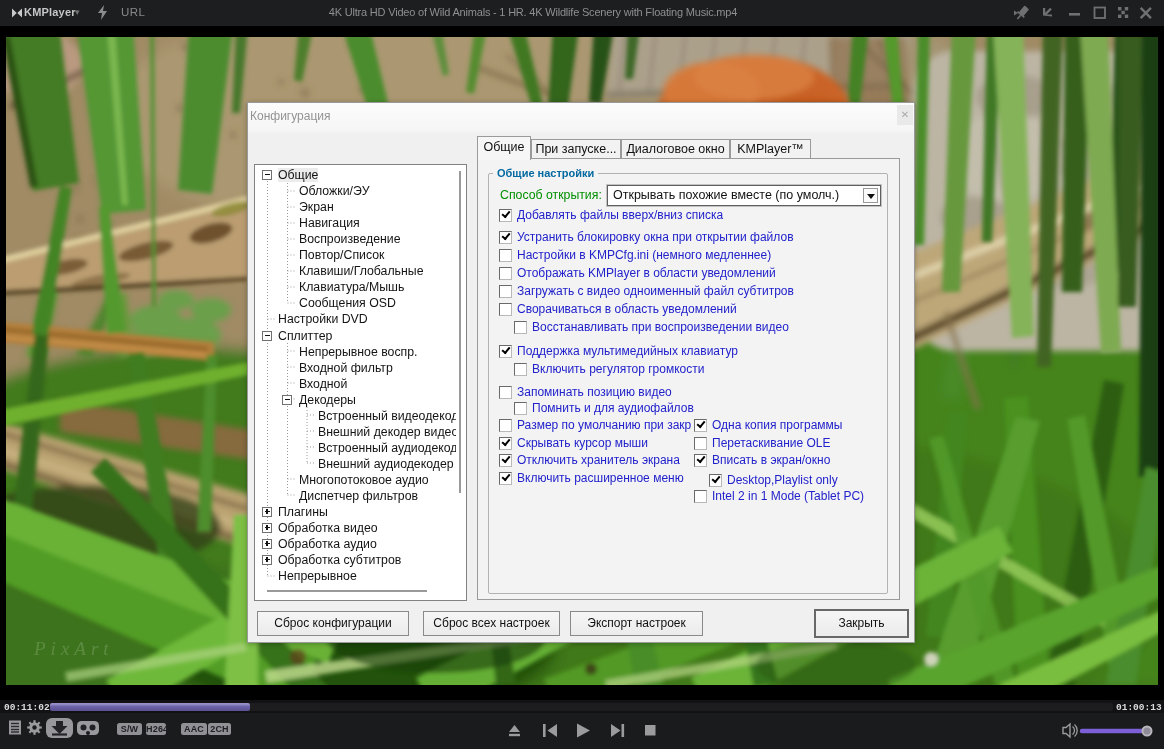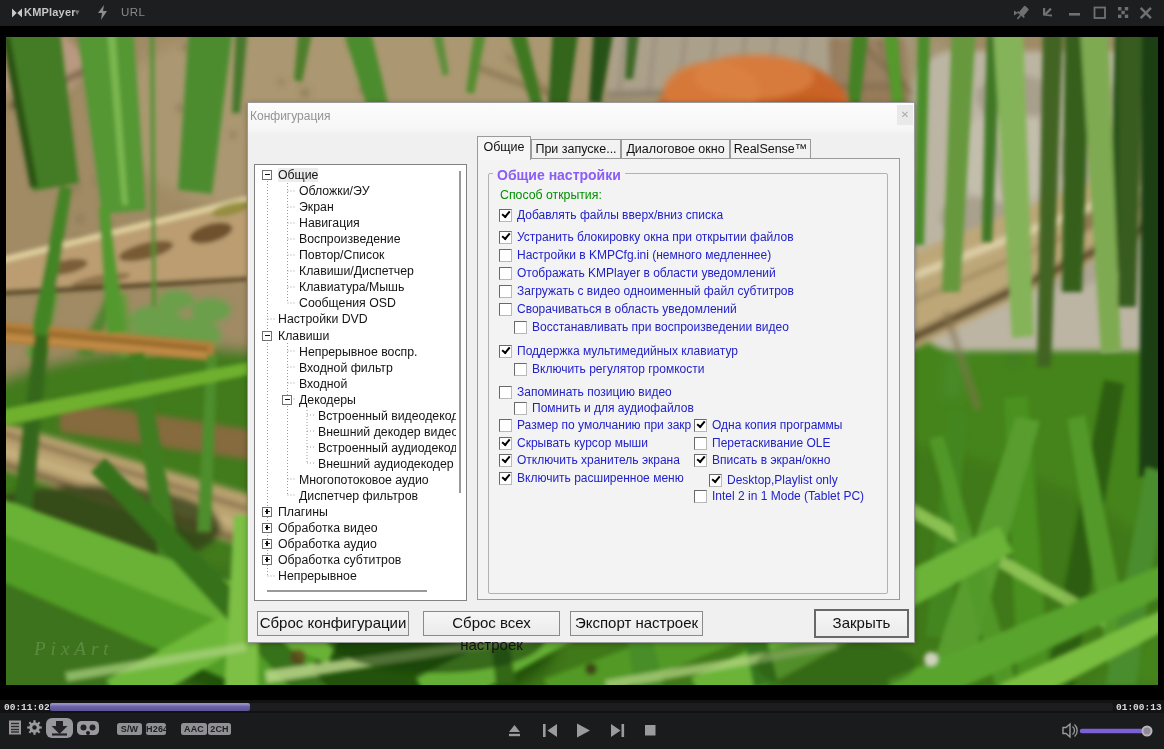--- a/index.html
+++ b/index.html
@@ -26,26 +26,26 @@
 #tree{position:absolute;left:6px;top:61px;width:211px;height:435px;background:#fff;border:1px solid #828282;overflow:hidden;font-size:12.3px}
 #tree .ti{position:absolute;white-space:nowrap;color:#141414}
 #tree .sel{background:#ececec}
 .exp{position:absolute;width:8px;height:8px;border:1px solid #707070;background:#fff}.exp:after{content:"";position:absolute;left:1.5px;top:3.2px;width:5px;height:1.3px;background:#141414}.exp.p:before{content:"";position:absolute;left:3.3px;top:1.4px;width:1.3px;height:5px;background:#141414}
 #tree .vscroll{position:absolute;right:5px;top:6px;width:2px;height:322px;background:#9a9a9a}
 #tree .hscroll{position:absolute;left:12px;bottom:8px;height:2px;width:160px;background:#9a9a9a}
 
 .tab{position:absolute;background:#f2f2f2;border:1px solid #9a9a9a;border-bottom:none;font-size:12.5px;color:#111;text-align:center}
 #tabpage{position:absolute;left:229px;top:55px;width:421px;height:440px;background:#f3f3f3;border:1px solid #9a9a9a}
 #grp{position:absolute;left:240px;top:70px;width:398px;height:419px;border:1px solid #b2b2b2;border-radius:2px}
-#grp .glabel{position:absolute;left:4px;top:-7px;background:#f3f3f3;padding:0 4px;color:#8b5cf6;font-weight:bold;font-size:14px}
+#grp .glabel{position:absolute;left:4px;top:-7px;background:#f3f3f3;padding:0 4px;color:#0369a1;font-weight:bold;font-size:11px}
 .grn{position:absolute;color:#009000;font-size:12.3px;white-space:nowrap}
 .cb{position:absolute;width:11px;height:11px;background:#fff;border:1px solid;border-color:#6a6a6a #b8b8b8 #b8b8b8 #6a6a6a}
 .cb.c:after{content:"";position:absolute;left:2px;top:1px;width:6px;height:3px;border-left:2px solid #000;border-bottom:2px solid #000;transform:rotate(-50deg)}
 .cl{position:absolute;color:#2222cc;font-size:12px;white-space:nowrap}
-.btn{position:absolute;height:23px;background:linear-gradient(#f6f6f6,#ebebeb);border:1px solid #8a8a8a;font-size:15px;color:#111;text-align:center;line-height:22px}
+.btn{position:absolute;height:23px;background:linear-gradient(#f6f6f6,#ebebeb);border:1px solid #8a8a8a;font-size:12px;color:#111;text-align:center;line-height:22px}
 
 #seekrow{position:absolute;left:0;top:700px;width:1164px;height:13px;background:#121214}
 #ctrl{position:absolute;left:0;top:713px;width:1164px;height:36px;background:#1a1b1d}
 .lcd{position:absolute;top:2px;color:#dcdcdc;font-family:"Liberation Mono",monospace;font-size:9.5px;font-weight:bold;letter-spacing:0px}
 #track{position:absolute;left:50px;top:3px;width:1063px;height:8px;background:#1d1d1f;border-radius:2px}
 #fill{position:absolute;left:0;top:0;width:200px;height:8px;border-radius:2px;background:linear-gradient(#968fc9 15%,#6a62a6 45%,#5a5294)}
 .badge{position:absolute;top:10px;height:12px;background:#919195;border-radius:2.5px;color:#202024;font-size:9px;font-weight:bold;line-height:12.5px;text-align:center;letter-spacing:.2px}
 </style></head>
 <body>
 
@@ -53,20 +53,21 @@
   <svg class="logo" width="10" height="10" viewBox="0 0 10 10" style="left:12px;top:8px">
       <polygon points="0,0.5 4.7,5 0,9.5" fill="#c9c9c9"></polygon>
       <polygon points="10,0.5 5.3,5 10,9.5" fill="#c9c9c9"></polygon>
     </svg>
   <div class="kmp">KMPlayer</div>
   <div class="chev">▾</div>
   <svg class="bolt" width="12" height="15" viewBox="0 0 12 15">
       <path d="M7 0L1 8h4l-1 7 6-9H6z" fill="#8b8c8e"></path>
     </svg>
   <div class="url">URL</div>
+  <div class="ttl">4K Ultra HD Video of Wild Animals - 1 HR. 4K Wildlife Scenery with Floating Music.mp4</div>
   <svg class="ricons" width="164" height="26" viewBox="0 0 164 26" style="right:0">
 <g fill="#6f7072" stroke="none">
 <path d="M14 10.5l4 2.5-4 2.5z"></path>
 <g transform="rotate(40 23 12)">
           <rect x="20" y="6" width="6" height="9" rx="1"></rect>
           <rect x="18.5" y="14.5" width="9" height="1.6"></rect>
           <rect x="22.4" y="16" width="1.6" height="5"></rect>
         </g>
 <path d="M43 16.5V9h2.2v4.8l5-5 1.6 1.6-5 5H52v2.1z" transform="translate(0,-1)"></path>
 <rect x="69" y="13" width="11" height="2.6"></rect>
@@ -304,26 +305,26 @@
         <line x1="52" y1="282" x2="60" y2="282" stroke="#9a9a9a" stroke-width="1" stroke-dasharray="1 2"></line>
         <line x1="52" y1="298" x2="60" y2="298" stroke="#9a9a9a" stroke-width="1" stroke-dasharray="1 2"></line>
       </svg>
 <div class="exp m" style="left:7px;top:5px"></div>
 <div class="ti sel" style="left:23px;top:3px">Общие</div>
 <div class="ti" style="left:44px;top:19px">Обложки/ЭУ</div>
 <div class="ti" style="left:44px;top:35px">Экран</div>
 <div class="ti" style="left:44px;top:51px">Навигация</div>
 <div class="ti" style="left:44px;top:67px">Воспроизведение</div>
 <div class="ti" style="left:44px;top:83px">Повтор/Список</div>
-<div class="ti" style="left:44px;top:99px">Клавиши/Диспетчер</div>
+<div class="ti" style="left:44px;top:99px">Клавиши/Глобальные</div>
 <div class="ti" style="left:44px;top:115px">Клавиатура/Мышь</div>
 <div class="ti" style="left:44px;top:131px">Сообщения OSD</div>
 <div class="ti" style="left:23px;top:147px">Настройки DVD</div>
 <div class="exp m" style="left:7px;top:166px"></div>
-<div class="ti" style="left:23px;top:164px">Клавиши</div>
+<div class="ti" style="left:23px;top:164px">Сплиттер</div>
 <div class="ti" style="left:44px;top:180px">Непрерывное воспр.</div>
 <div class="ti" style="left:44px;top:196px">Входной фильтр</div>
 <div class="ti" style="left:44px;top:212px">Входной</div>
 <div class="exp m" style="left:27px;top:230px"></div>
 <div class="ti" style="left:44px;top:228px">Декодеры</div>
 <div class="ti" style="left:63px;top:244px">Встроенный видеодекод</div>
 <div class="ti" style="left:63px;top:260px">Внешний декодер видео</div>
 <div class="ti" style="left:63px;top:276px">Встроенный аудиодекод</div>
 <div class="ti" style="left:63px;top:292px">Внешний аудиодекодер</div>
 <div class="ti" style="left:44px;top:308px">Многопотоковое аудио</div>
@@ -337,26 +338,30 @@
 <div class="exp p" style="left:7px;top:390px"></div>
 <div class="ti" style="left:23px;top:388px">Обработка субтитров</div>
 <div class="ti" style="left:23px;top:404px">Непрерывное</div>
       <div style="position:absolute;right:1px;top:1px;width:9px;height:433px;background:#fff"></div>
       <div class="vscroll"></div>
       <div class="hscroll"></div>
 </div>
   <div class="tab" style="left:229px;top:33px;width:52px;height:23px;background:#f6f6f6;line-height:20px;z-index:3">Общие</div>
 <div class="tab" style="left:283px;top:36px;width:88px;height:19px;line-height:18px">При запуске...</div>
 <div class="tab" style="left:373px;top:36px;width:107px;height:19px;line-height:18px">Диалоговое окно</div>
-<div class="tab" style="left:482px;top:36px;width:79px;height:19px;line-height:18px">RealSense™</div>
+<div class="tab" style="left:482px;top:36px;width:79px;height:19px;line-height:18px">KMPlayer™</div>
   <div id="tabpage"></div>
   <div id="grp">
       <span class="glabel">Общие настройки</span>
     </div>
   <div class="grn" style="left:252px;top:85px">Способ открытия:</div>
+  <div class="combo" id="combo2">
+      <span class="ct">Открывать похожие вместе (по умолч.)</span>
+      <span class="ca"></span>
+    </div>
   <div id="checks" style="position:absolute;left:-1px;top:-1px;width:0;height:0">
 <span class="cb c" style="left:252px;top:107px"></span>
       <span class="cl" style="left:270px;top:106px">Добавлять файлы вверх/вниз списка</span>
 <span class="cb c" style="left:252px;top:129px"></span>
       <span class="cl" style="left:270px;top:128px">Устранить блокировку окна при открытии файлов</span>
 <span class="cb" style="left:252px;top:147px"></span>
       <span class="cl" style="left:270px;top:146px">Настройки в KMPCfg.ini (немного медленнее)</span>
 <span class="cb" style="left:252px;top:165px"></span>
       <span class="cl" style="left:270px;top:164px">Отображать KMPlayer в области уведомлений</span>
 <span class="cb" style="left:252px;top:183px"></span>

